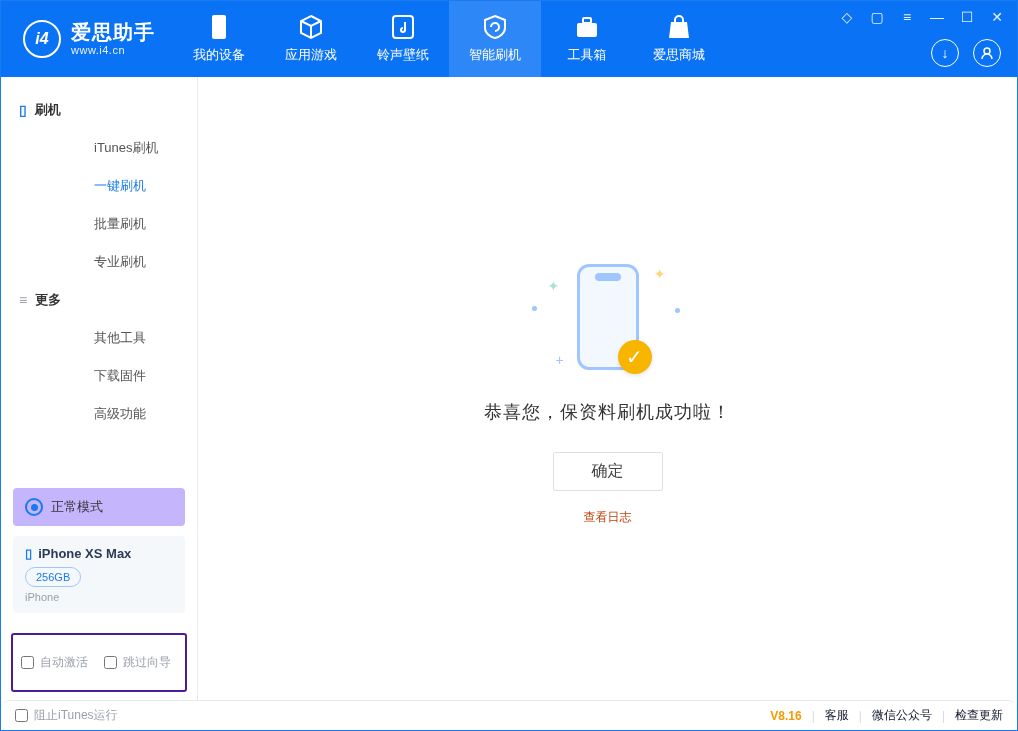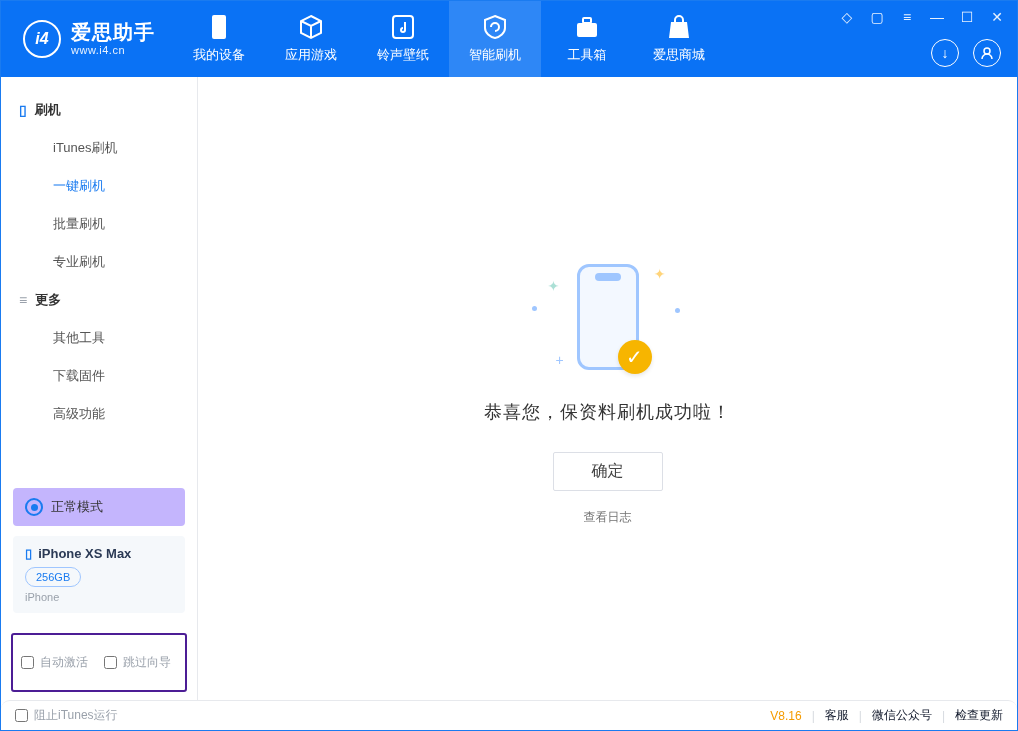--- a/index.html
+++ b/index.html
@@ -24,21 +24,21 @@
 .user-controls span { width: 28px; height: 28px; border: 1.5px solid #fff; border-radius: 50%; display: flex; align-items: center; justify-content: center; cursor: pointer; font-size: 14px; }
 
 
 .body { display: flex; height: calc(100% - 76px - 30px); }
 
 
 .sidebar { width: 197px; border-right: 1px solid #e7e9ed; display: flex; flex-direction: column; position: relative; }
 .nav { flex: 0 0 auto; padding-top: 14px; font-size: 13px; color: #555; }
 .nav-section-title { display: flex; align-items: center; gap: 8px; padding: 10px 18px; font-weight: 600; color: #333; }
 .nav-section-title .glyph { color: #1a7bf0; font-size: 14px; }
-.nav-item { padding: 10px 18px 10px 52px; cursor: pointer; color: #555; }
+.nav-item { padding: 10px 18px 10px 52px; cursor: pointer; color: #555; margin-left: 41px; }
 .nav-item.active { color: #1a7bf0; }
 
 .device-box { margin-top: auto; padding: 0 12px 14px 12px; }
 .status-card { background: #c4b5fd; border-radius: 4px; padding: 10px 12px; margin-bottom: 10px; display: flex; align-items: center; gap: 8px; font-size: 13px; color: #333; }
 .status-dot { width: 18px; height: 18px; border: 2px solid #1a7bf0; border-radius: 50%; display: flex; align-items: center; justify-content: center; box-sizing: border-box; }
 .status-dot::after { content: ""; width: 7px; height: 7px; background: #1a7bf0; border-radius: 50%; }
 .device-card { background: #f5f8fb; border-radius: 4px; padding: 10px 12px; font-size: 12px; color: #444; }
 .device-name { font-weight: 700; color: #2b3a55; font-size: 13px; display: flex; align-items: center; gap: 6px; }
 .device-badge { display: inline-block; margin-top: 6px; border: 1px solid #9fc6ff; color: #1a7bf0; border-radius: 10px; padding: 0 10px; font-size: 11px; line-height: 18px; }
 .device-type { margin-top: 4px; color: #9aa1ab; font-size: 11px; }
@@ -56,29 +56,29 @@
 .spark { position: absolute; color: #c6dcff; font-size: 14px; }
 .spark.s1 { left: 20px; top: 26px; color: #ace0d6; }
 .spark.s2 { right: 22px; top: 14px; color: #ffd47a; }
 .spark.s3 { left: 28px; bottom: 14px; color: #9fc6ff; }
 .spark.dot { width: 5px; height: 5px; background: #9fc6ff; border-radius: 50%; font-size: 0; }
 .spark.d1 { left: 4px; top: 54px; }
 .spark.d2 { right: 8px; top: 56px; }
 
 .success-text { font-size: 18px; color: #333; letter-spacing: 1px; }
 .confirm-btn { border: 1px solid #dcdfe6; background: #fff; padding: 8px 38px; font-size: 16px; color: #444; border-radius: 2px; cursor: pointer; margin-top: 10px; }
-.log-link { color: #737373; font-size: 12px; cursor: pointer; }
+.log-link { color: #c2410c; font-size: 12px; cursor: pointer; }
 
 
 .footer { height: 30px; border-top: 1px solid #e7e9ed; display: flex; align-items: center; font-size: 12px; color: #9aa1ab; padding: 0 14px; border-radius: 9px; }
 .footer-left { display: flex; align-items: center; gap: 6px; }
 .footer-right { margin-left: auto; display: flex; align-items: center; gap: 10px; }
 .footer-right a { color: #0f172a; cursor: pointer; }
 .footer-right .sep { color: #d7dbe0; }
-.version { color: #f59b00; }
+.version { color: #f59b00; font-weight: bold; }
 
 svg { display: block; }
 </style>
 </head>
 <body>
 
 <div class="header" style="background:#0a72f5;">
   <div class="logo">
     <div class="logo-icon">i4</div>
     <div class="logo-text">

